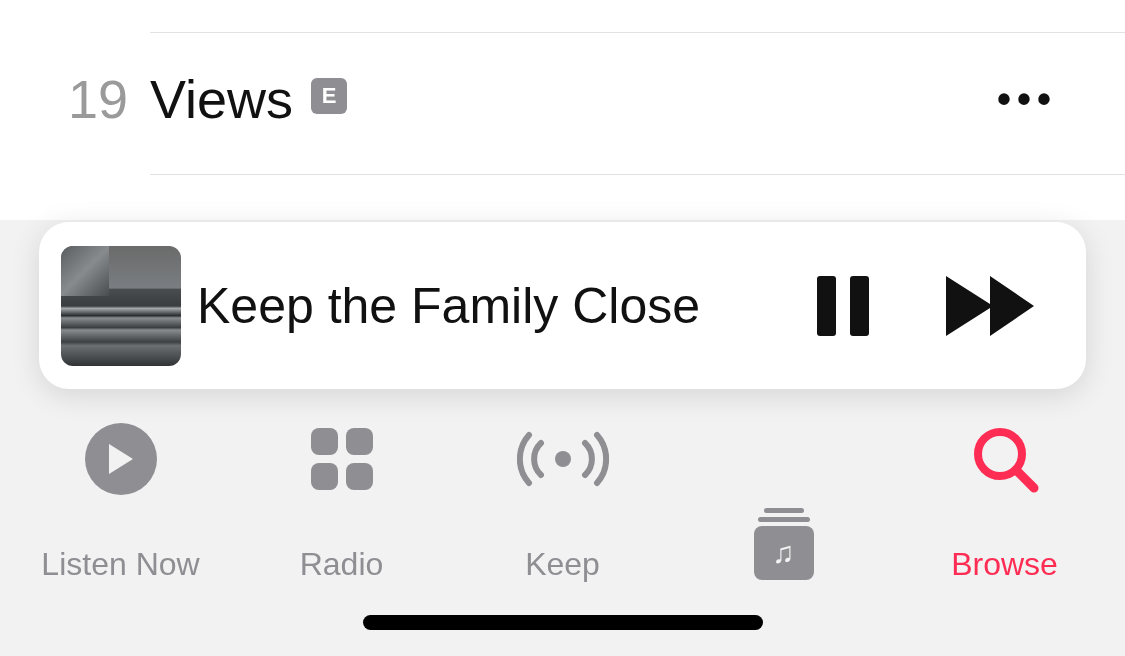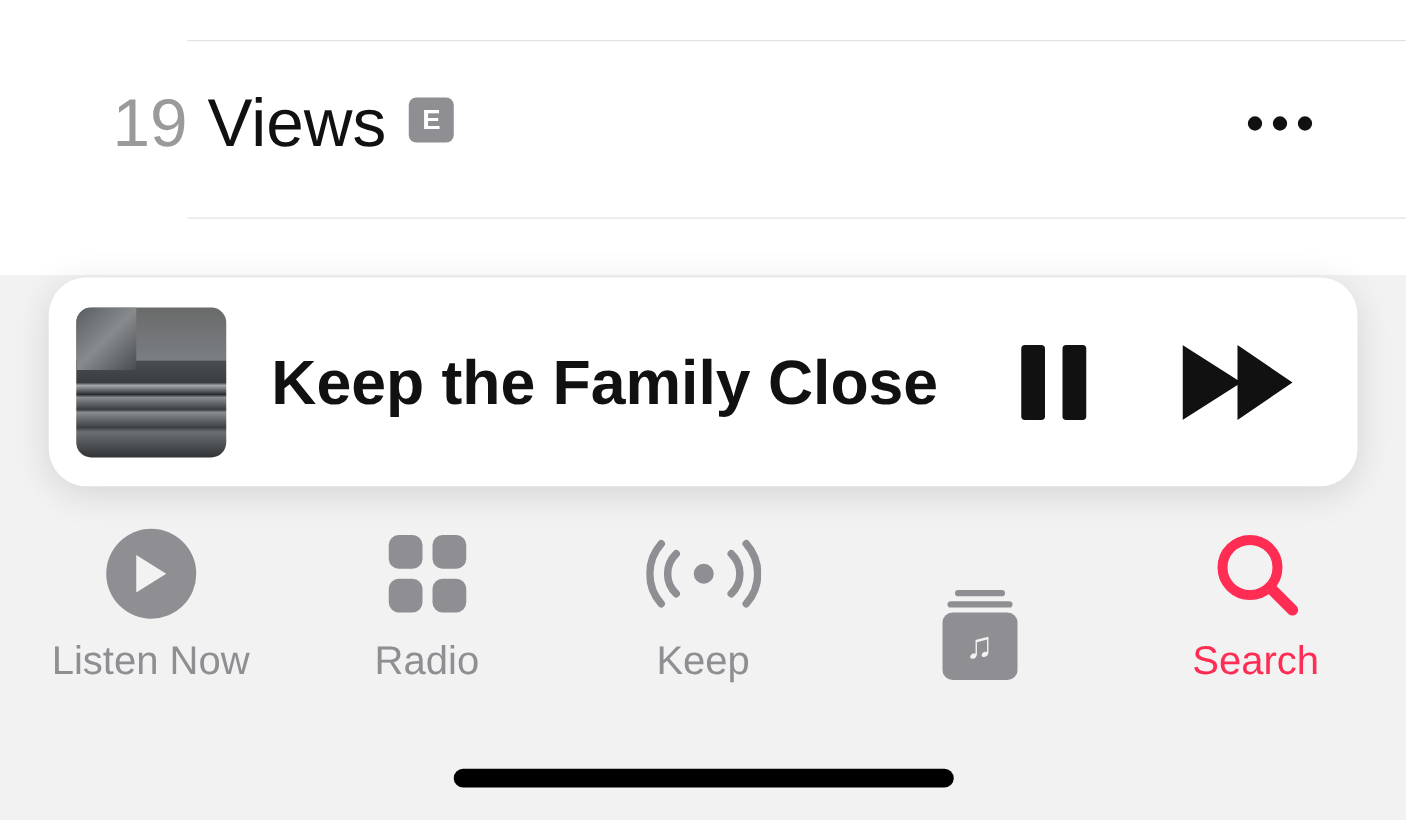--- a/index.html
+++ b/index.html
@@ -32,27 +32,27 @@
       display: flex;
       align-items: center;
       padding-left: 68px;
       padding-right: 68px;
     }
     .track-number {
       color: #9a9a9a;
       font-size: 54px;
       font-weight: 400;
       width: 82px;
-      text-align: right;
+      text-align: left;
     }
     .track-title {
       color: #111;
       font-size: 54px;
       font-weight: 400;
-      margin-left: 16px;
+      margin-left: 0px;
     }
     .explicit-badge {
       display: inline-flex;
       align-items: center;
       justify-content: center;
       width: 36px;
       height: 36px;
       background: #8e8e93;
       color: white;
       font-size: 22px;
@@ -104,23 +104,23 @@
     .album-art::before {
       content: '';
       position: absolute;
       top: 0;
       left: 0;
       right: 60%;
       height: 42%;
       background: linear-gradient(135deg, #5a5d60 0%, #888b8e 50%, #4a4d50 100%);
     }
     .now-playing-title {
-      margin-left: 36px;
+      margin-left: 16px;
       font-size: 50px;
-      font-weight: 700;
+      font-weight: 400;
       color: #111;
       flex: 1;
     }
     .pause-btn {
       width: 56px;
       height: 60px;
       position: relative;
       cursor: pointer;
       margin-right: 75px;
     }
@@ -167,20 +167,21 @@
     .tab-icon {
       height: 78px;
       display: flex;
       align-items: center;
       justify-content: center;
     }
     .tab-label {
       font-size: 32px;
       font-weight: 400;
       color: #8e8e93;
+      margin-top: 36px;
     }
     .tab-item.active .tab-label {
       color: #ff2d54;
     }
     .home-indicator {
       position: absolute;
       bottom: 26px;
       left: 50%;
       transform: translateX(-50%);
       width: 400px;
@@ -313,17 +314,17 @@
     </div>
   </div>
 
   <div class="tab-item active">
     <div class="tab-icon search-icon">
       <svg width="70" height="70" viewBox="0 0 70 70">
         <circle cx="30" cy="30" r="22" stroke="#ff2d54" stroke-width="8" fill="none"></circle>
         <line x1="46" y1="46" x2="64" y2="64" stroke="#ff2d54" stroke-width="9" stroke-linecap="round"></line>
       </svg>
     </div>
-    <div class="tab-label">Search</div>
+    <div class="tab-label">Browse</div>
   </div>
 </div>
 
 <div class="home-indicator"></div>
 
 </body></html>

